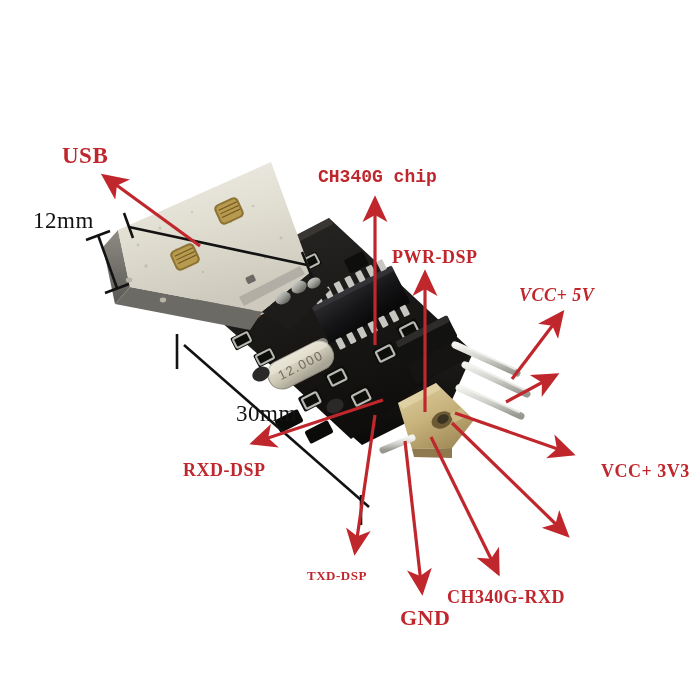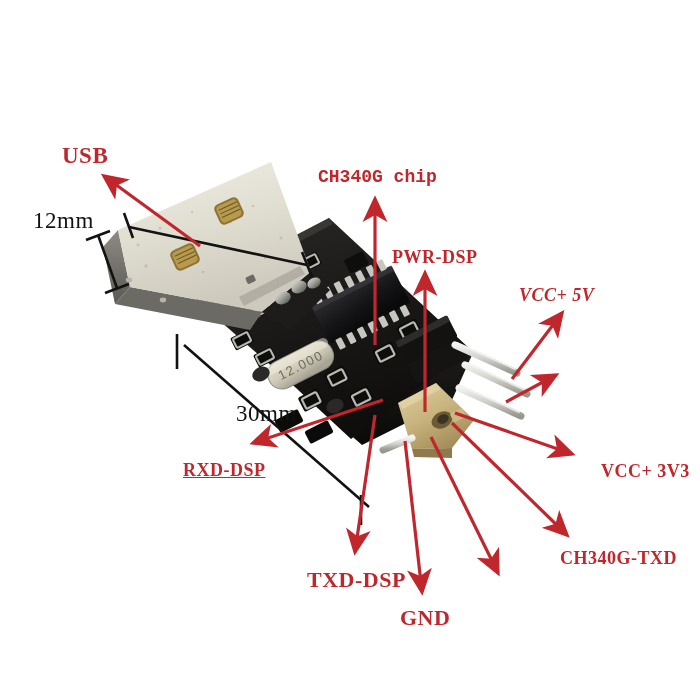--- a/index.html
+++ b/index.html
@@ -317,18 +317,18 @@
 
   <div class="label red" style="left:62px;  top:144px; font-size:23px;">USB</div>
   <div class="label black" style="left:33px;  top:209px; font-size:23px;">12mm</div>
   <div class="label black" style="left:200px; top:402px; font-size:23px;margin-left:36px;">30mm</div>
 
   <div class="label red mono" style="left:318px; top:168px; font-size:18px;font-family:Liberation Mono, monospace;">CH340G chip</div>
 
   <div class="label red" style="left:392px; top:248px; font-size:18px;">PWR-DSP</div>
   <div class="label red" style="left:519px; top:286px; font-size:18px;font-style:italic;">VCC+  5V</div>
   <div class="label red" style="left:601px; top:462px; font-size:18px;">VCC+  3V3</div>
-  <div class="label red" style="left:560px; top:549px; font-size:18px;">CH340G-TXD</div>
+  <div class="label red" style="left:447px; top:588px; font-size:18px;">CH340G-RXD</div>
   <div class="label red" style="left:400px; top:607px; font-size:22px;">GND</div>
-  <div class="label red" style="left:307px; top:569px; font-size:22px;">TXD-DSP</div>
-  <div class="label red" style="left:183px; top:461px; font-size:18px;text-decoration:underline;">RXD-DSP</div>
+  <div class="label red" style="left:307px; top:569px; font-size:13px;">TXD-DSP</div>
+  <div class="label red" style="left:183px; top:461px; font-size:18px;">RXD-DSP</div>
 
 </div>
 
 </body></html>

